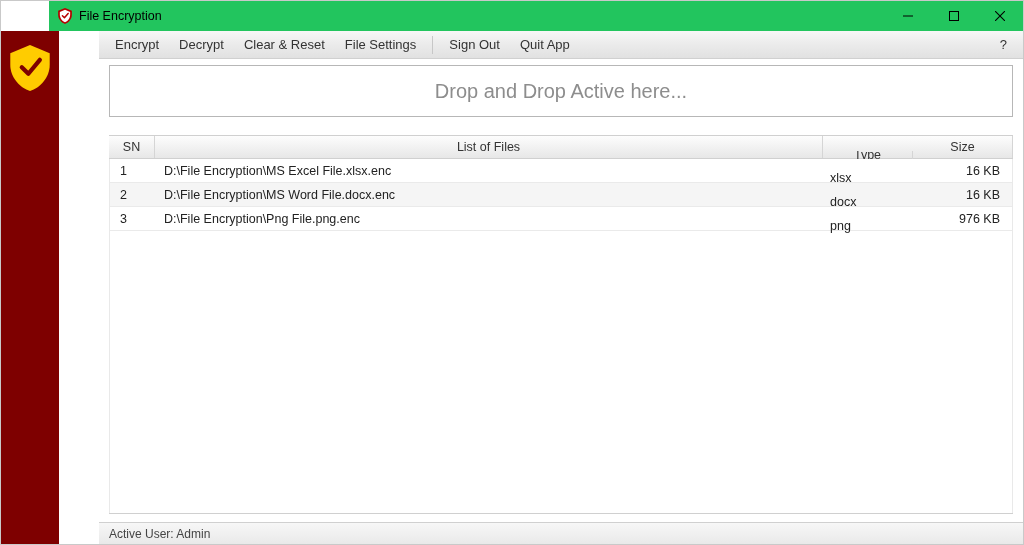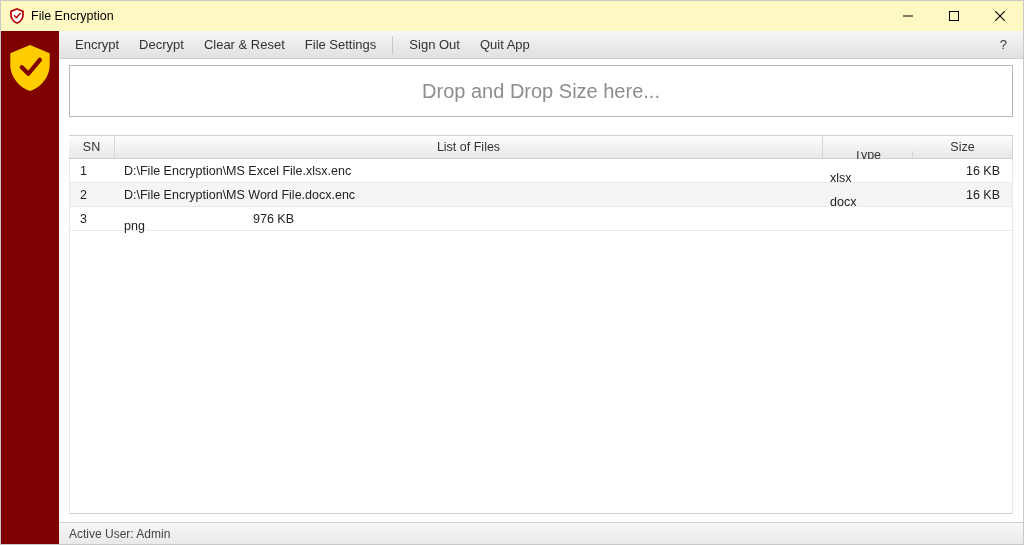--- a/index.html
+++ b/index.html
@@ -17,21 +17,22 @@
     display: flex;
     flex-direction: column;
     background: #ffffff;
     position: relative;
   }
   
   .titlebar {
     height: 30px;
     display: flex;
     align-items: center;
-    background: #fef9c3;
+    background: #22c55e;
+    margin-left: 48px;
     -webkit-app-region: drag;
   }
   .titlebar .app-icon {
     width: 16px; height: 16px;
     margin: 0 6px 0 8px;
     display: flex; align-items: center; justify-content: center;
   }
   .titlebar .title-text {
     font-size: 12.5px;
     color: #000;
@@ -62,20 +63,21 @@
   }
   .sidebar .shield {
     width: 42px; height: 46px;
   }
 
   .main {
     flex: 1;
     display: flex;
     flex-direction: column;
     min-width: 0;
+    padding-left: 40px;
   }
 
   
   .menubar {
     height: 28px;
     background: linear-gradient(to bottom, #f7f7f7 0%, #ececec 45%, #e1e1e1 100%);
     border-bottom: 1px solid #d0d0d0;
     display: flex;
     align-items: center;
     padding: 0 6px;
@@ -236,21 +238,21 @@
         <div class="menu-item">File Settings</div>
         <div class="menu-sep"></div>
         <div class="menu-item">Sign Out</div>
         <div class="menu-item">Quit App</div>
         <div class="menu-spacer"></div>
         <div class="help-q">?</div>
       </div>
 
       <div class="content">
         <div class="dropzone">
-          <span>Drop and Drop Size here...</span>
+          <span>Drop and Drop Active here...</span>
         </div>
 
         <div class="table-wrap">
           <div class="table-header">
             <div class="th col-sn">SN</div>
             <div class="th col-file">List of Files</div>
             <div class="th col-type">Type</div>
             <div class="th col-size">Size</div>
           </div>
           <div class="table-body" id="table-body">
@@ -261,20 +263,21 @@
                 <div class="td col-size">16 KB</div>
               </div>
               <div class="row">
                 <div class="td col-sn">2</div>
                 <div class="td col-file">D:\File Encryption\MS Word File.docx.enc</div>
                 <div class="td col-type">docx</div>
                 <div class="td col-size">16 KB</div>
               </div>
               <div class="row">
                 <div class="td col-sn">3</div>
+                <div class="td col-file">D:\File Encryption\Png File.png.enc</div>
                 <div class="td col-type">png</div>
                 <div class="td col-size">976 KB</div>
               </div>
             </div>
         </div>
       </div>
 
       <div class="statusbar">
         <span>Active User: Admin</span>
       </div>

